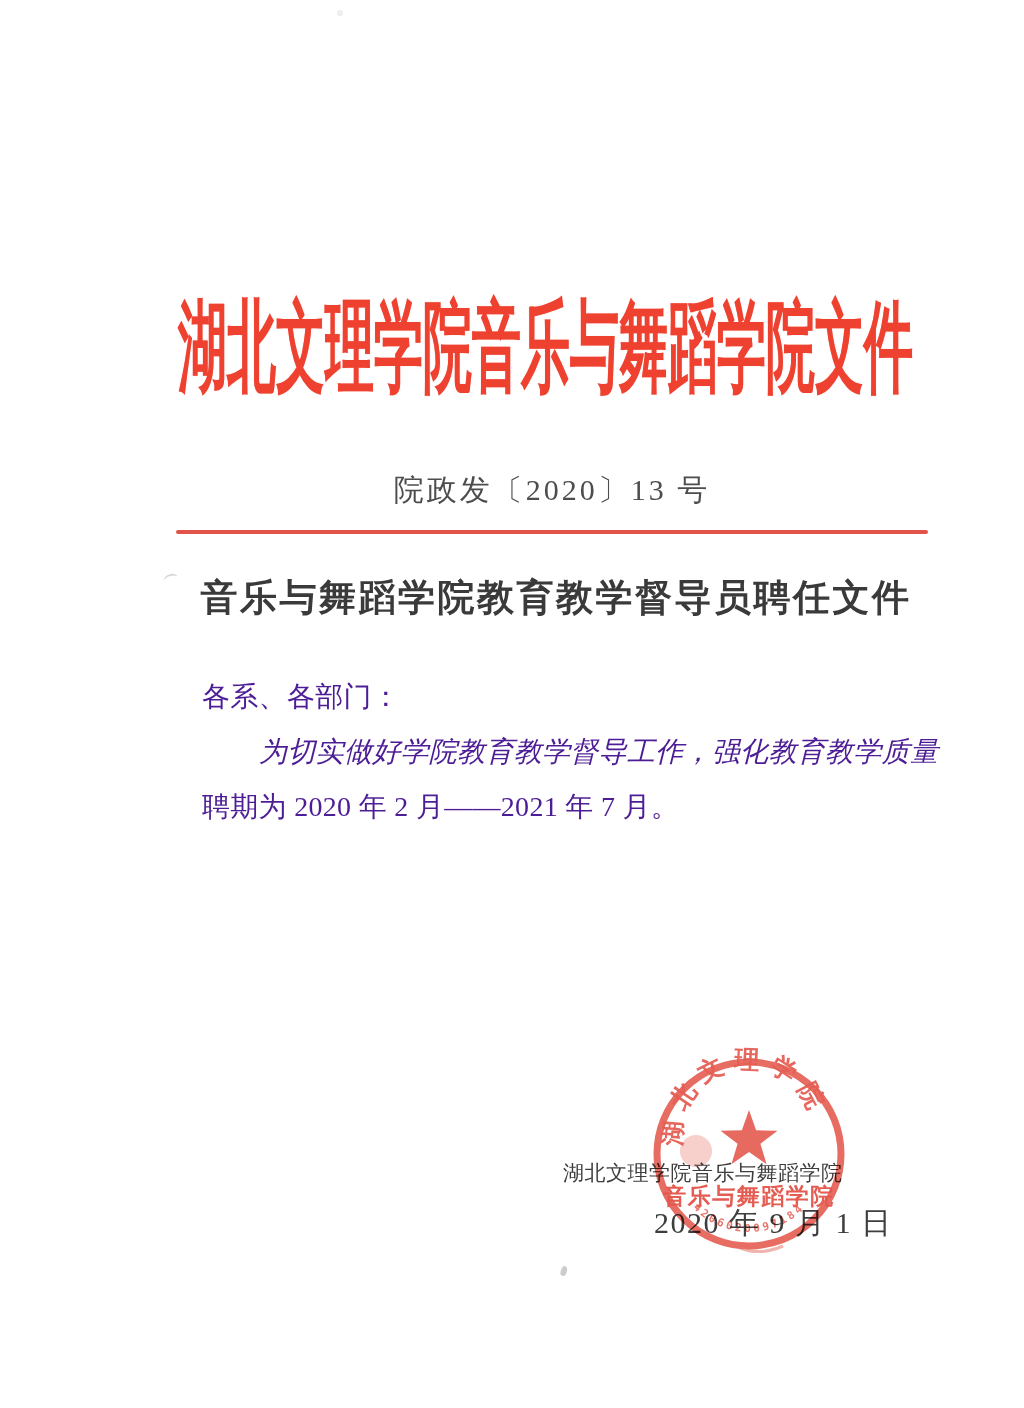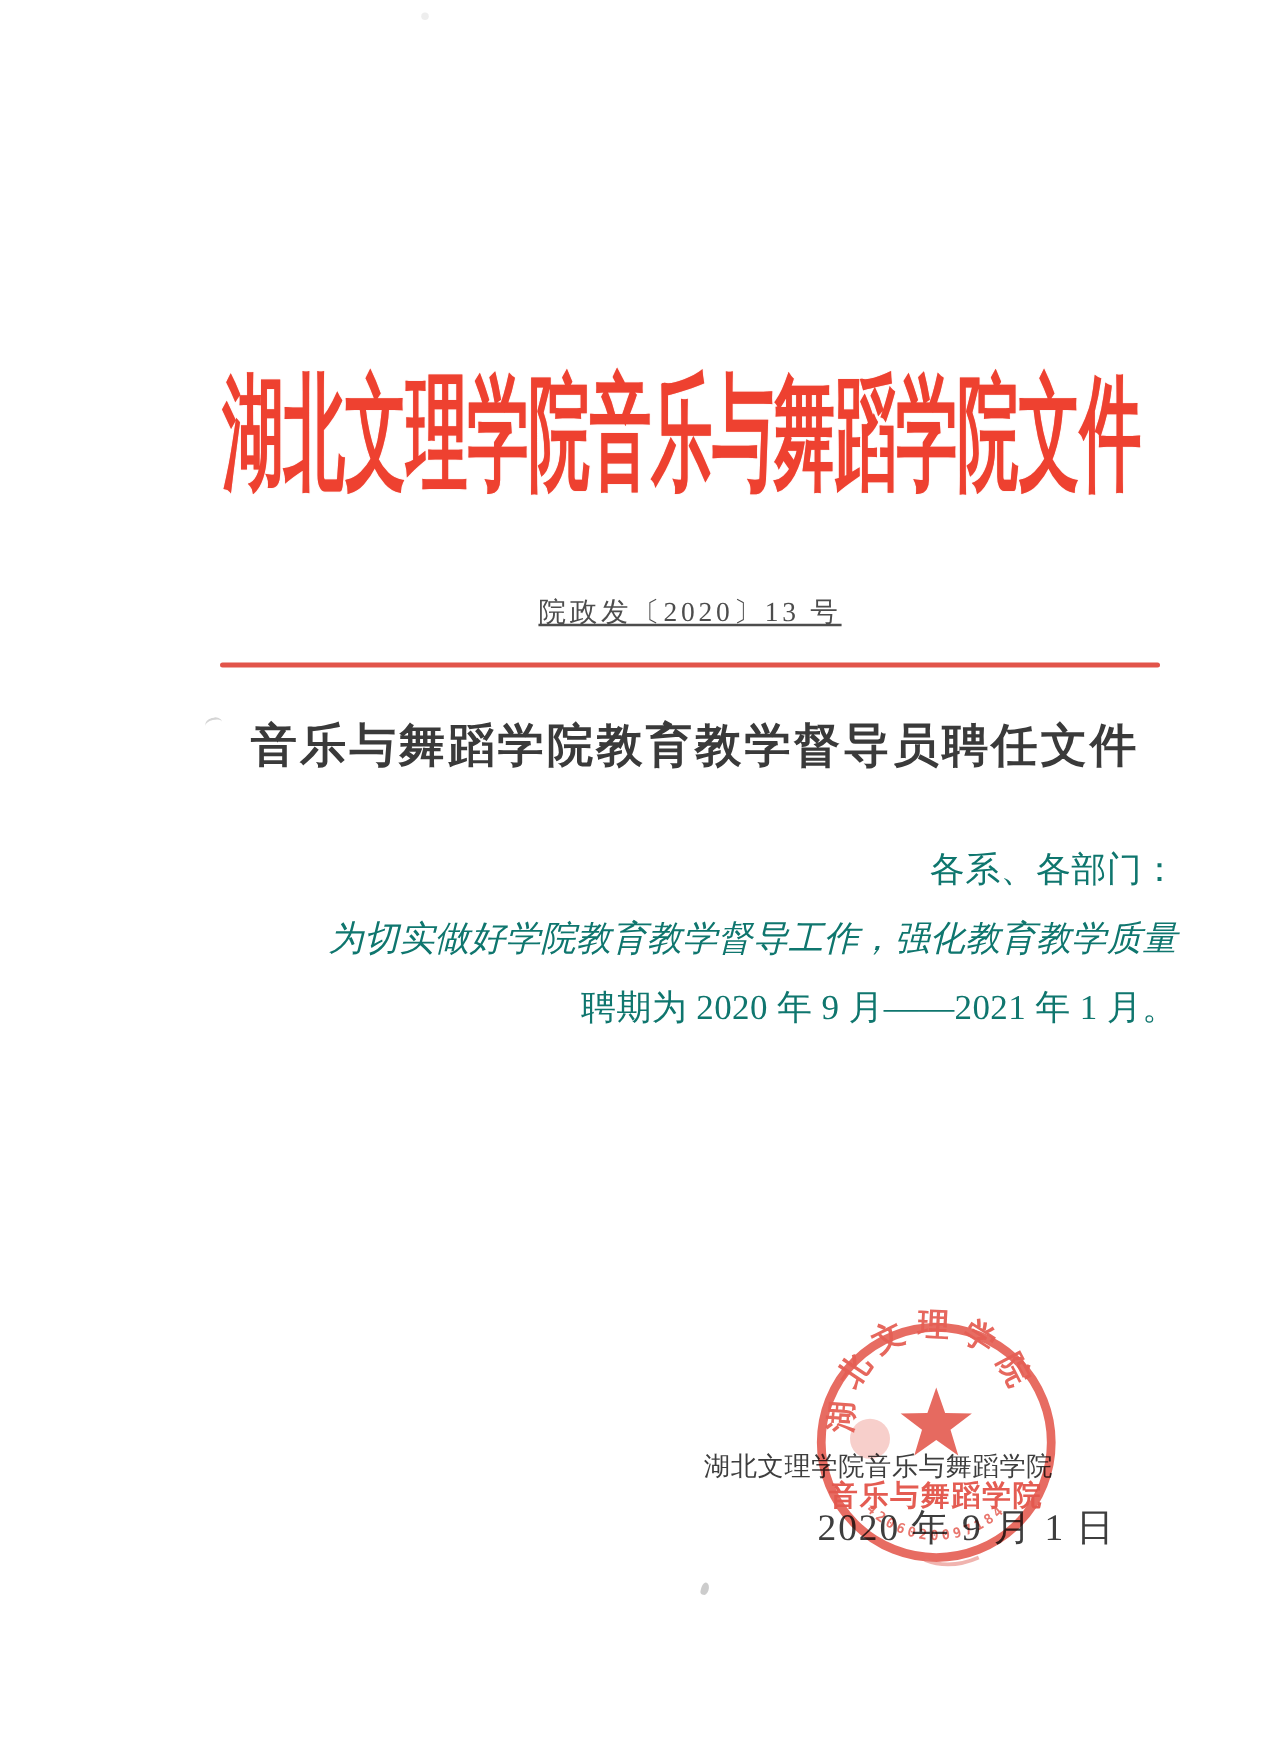--- a/index.html
+++ b/index.html
@@ -24,25 +24,24 @@
     color:#ee4130;
     transform:scaleX(0.49);
     transform-origin:left top;
     letter-spacing:0px;
     text-shadow:0 0 1px rgba(238,65,48,.55);
   }
   
   .doc-number{
     position:absolute;left:536px;top:474px;
     transform:translateX(-50%);
-    font-size:22px;line-height:32px;
+    font-size:30px;line-height:32px;
     letter-spacing:3px;
     color:#4d4d4d;
     white-space:nowrap;
-    text-decoration:underline;
   }
   
   .red-line{
     position:absolute;left:160px;top:530px;width:752px;height:4px;
     background:#e2544a;border-radius:2px;
   }
   
   .doc-title{
     position:absolute;left:540px;top:576px;
     transform:translateX(-50%);
@@ -61,23 +60,22 @@
     transform:rotate(-14deg);
   }
   
   .body-block{
     position:absolute;left:186px;top:669px;width:740px;
   }
   .body-line{
     height:55px;line-height:55px;
     font-size:28px;
     letter-spacing:0.3px;
-    color:#0f766e;
+    color:#4c1d95;
     white-space:nowrap;
-    text-align:right;
   }
   .body-line.indent{padding-left:57px;font-style:italic;}
   
   .sig-org{
     position:absolute;left:547px;top:1156px;
     font-size:21px;line-height:34px;
     letter-spacing:0.5px;
     color:#3e3e3e;
     white-space:nowrap;
   }
@@ -117,21 +115,21 @@
 
   <div class="red-line"></div>
 
   <div class="title-smudge"></div>
 
   <div class="doc-title">音乐与舞蹈学院教育教学督导员聘任文件</div>
 
   <div class="body-block">
     <div class="body-line">各系、各部门：</div>
     <div class="body-line indent">为切实做好学院教育教学督导工作，强化教育教学质量</div>
-    <div class="body-line">聘期为 2020 年 9 月——2021 年 1 月。</div>
+    <div class="body-line">聘期为 2020 年 2 月——2021 年 7 月。</div>
   </div>
 
   <div class="sig-org">湖北文理学院音乐与舞蹈学院</div>
   <div class="sig-date">2020 年 9 月 1 日</div>
 
   <svg class="stamp" viewBox="0 0 220 220">
     <g opacity="0.86">
 
       <circle cx="110" cy="107" r="92" fill="none" stroke="#e04438" stroke-width="7" opacity="0.92"></circle>
 

